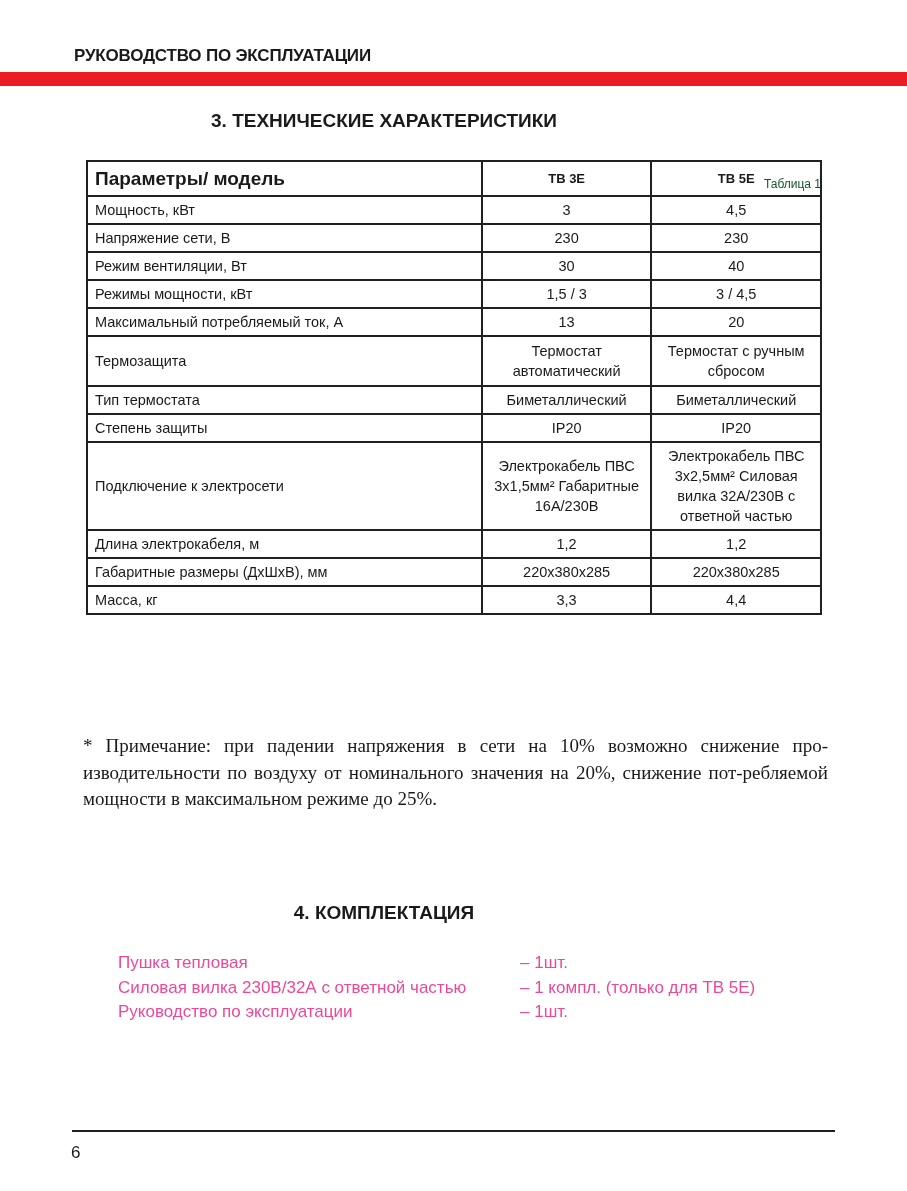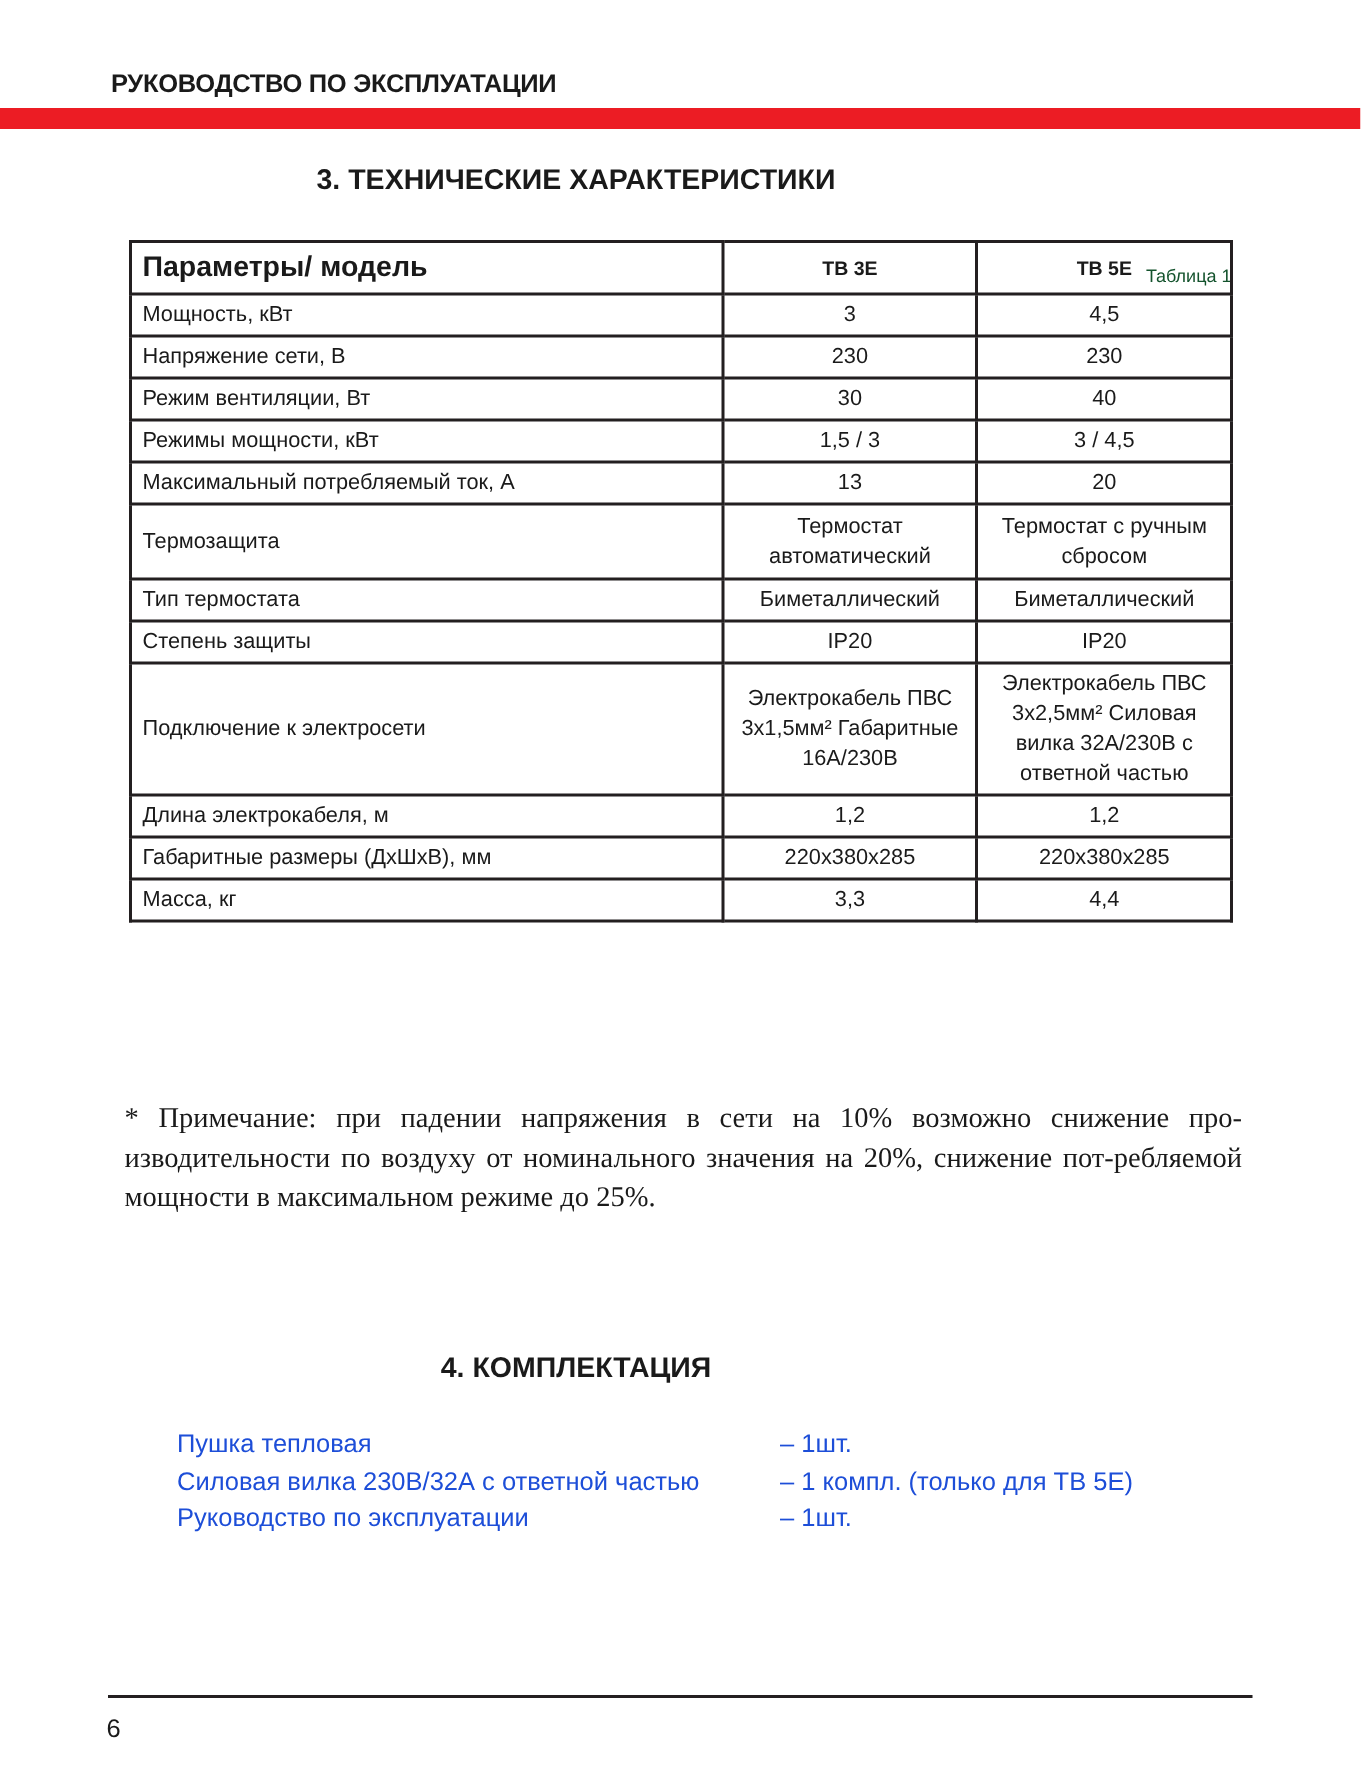--- a/index.html
+++ b/index.html
@@ -88,21 +88,21 @@
       line-height: 26.5px;
       color: #1a1a1a;
       text-align: justify;
       font-family: Liberation Serif, serif;
     }
     .kit {
       position: absolute;
       left: 118px;
       top: 951px;
       font-size: 17px;
-      color: #1d4ed8;
+      color: #ec4899;
     }
     .kit-row {
       display: flex;
       height: 24.5px;
       align-items: center;
     }
     .kit-item { width: 402px; }
     .kit-qty { }
     .footer-rule {
       position: absolute;

